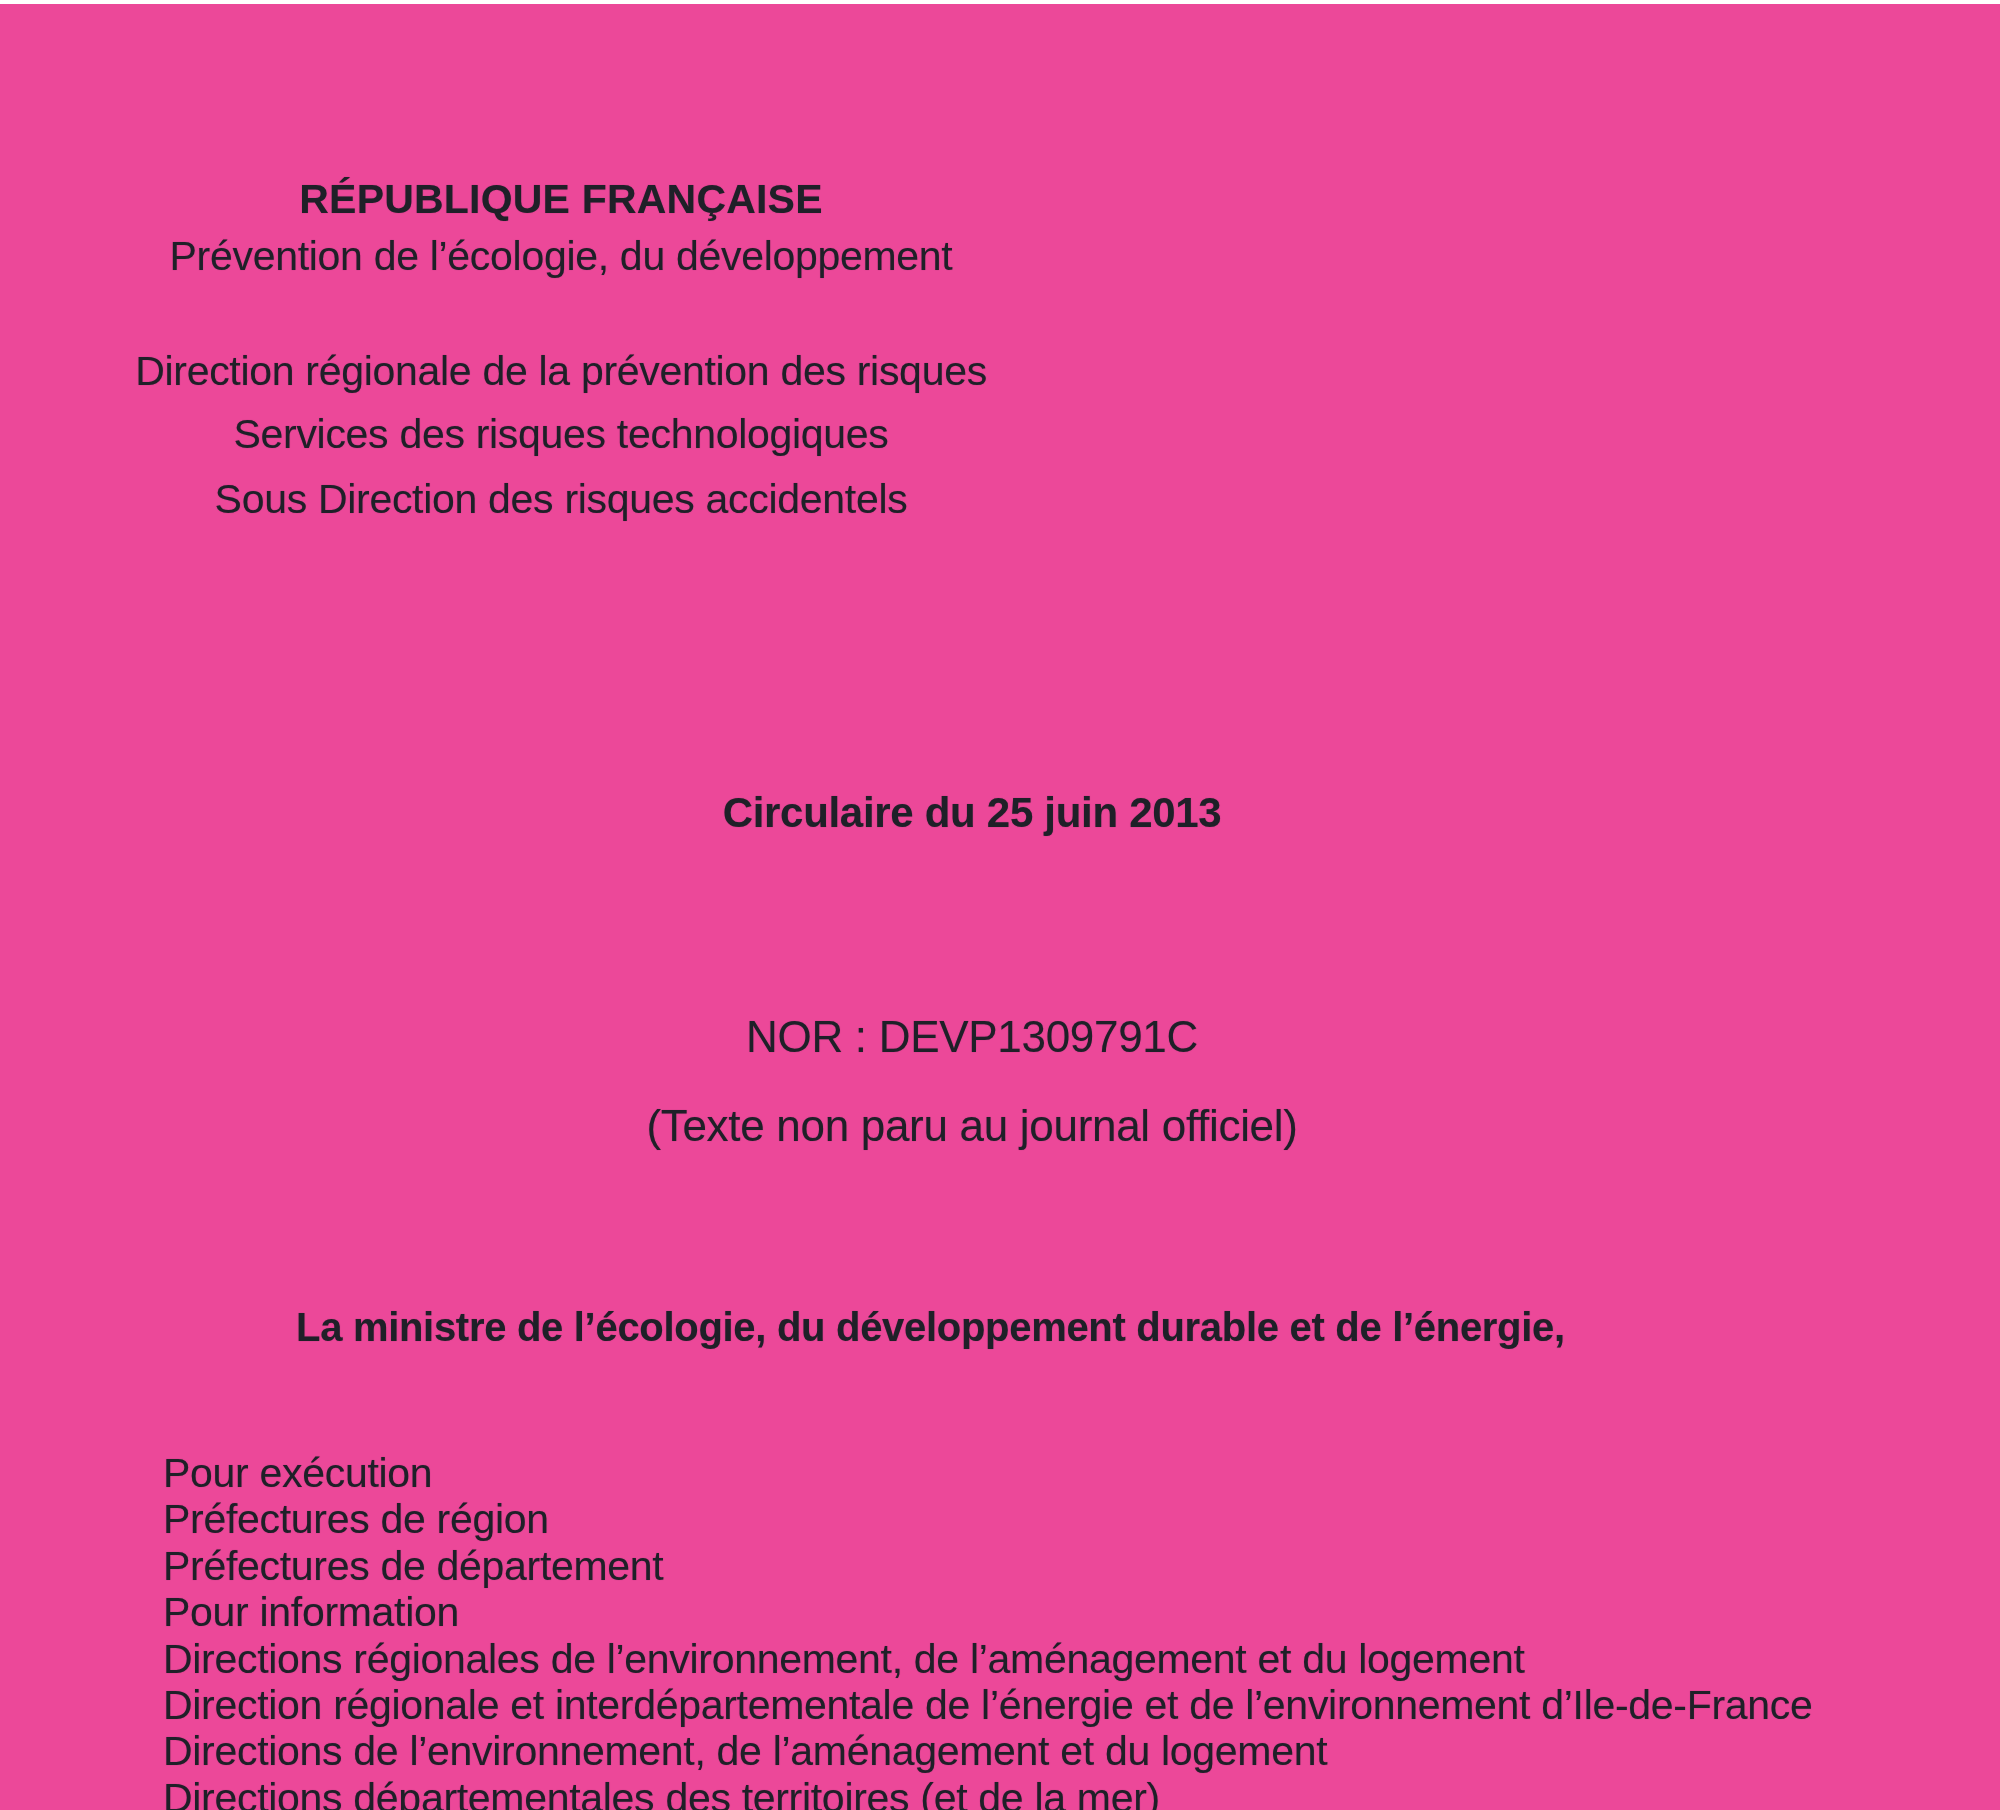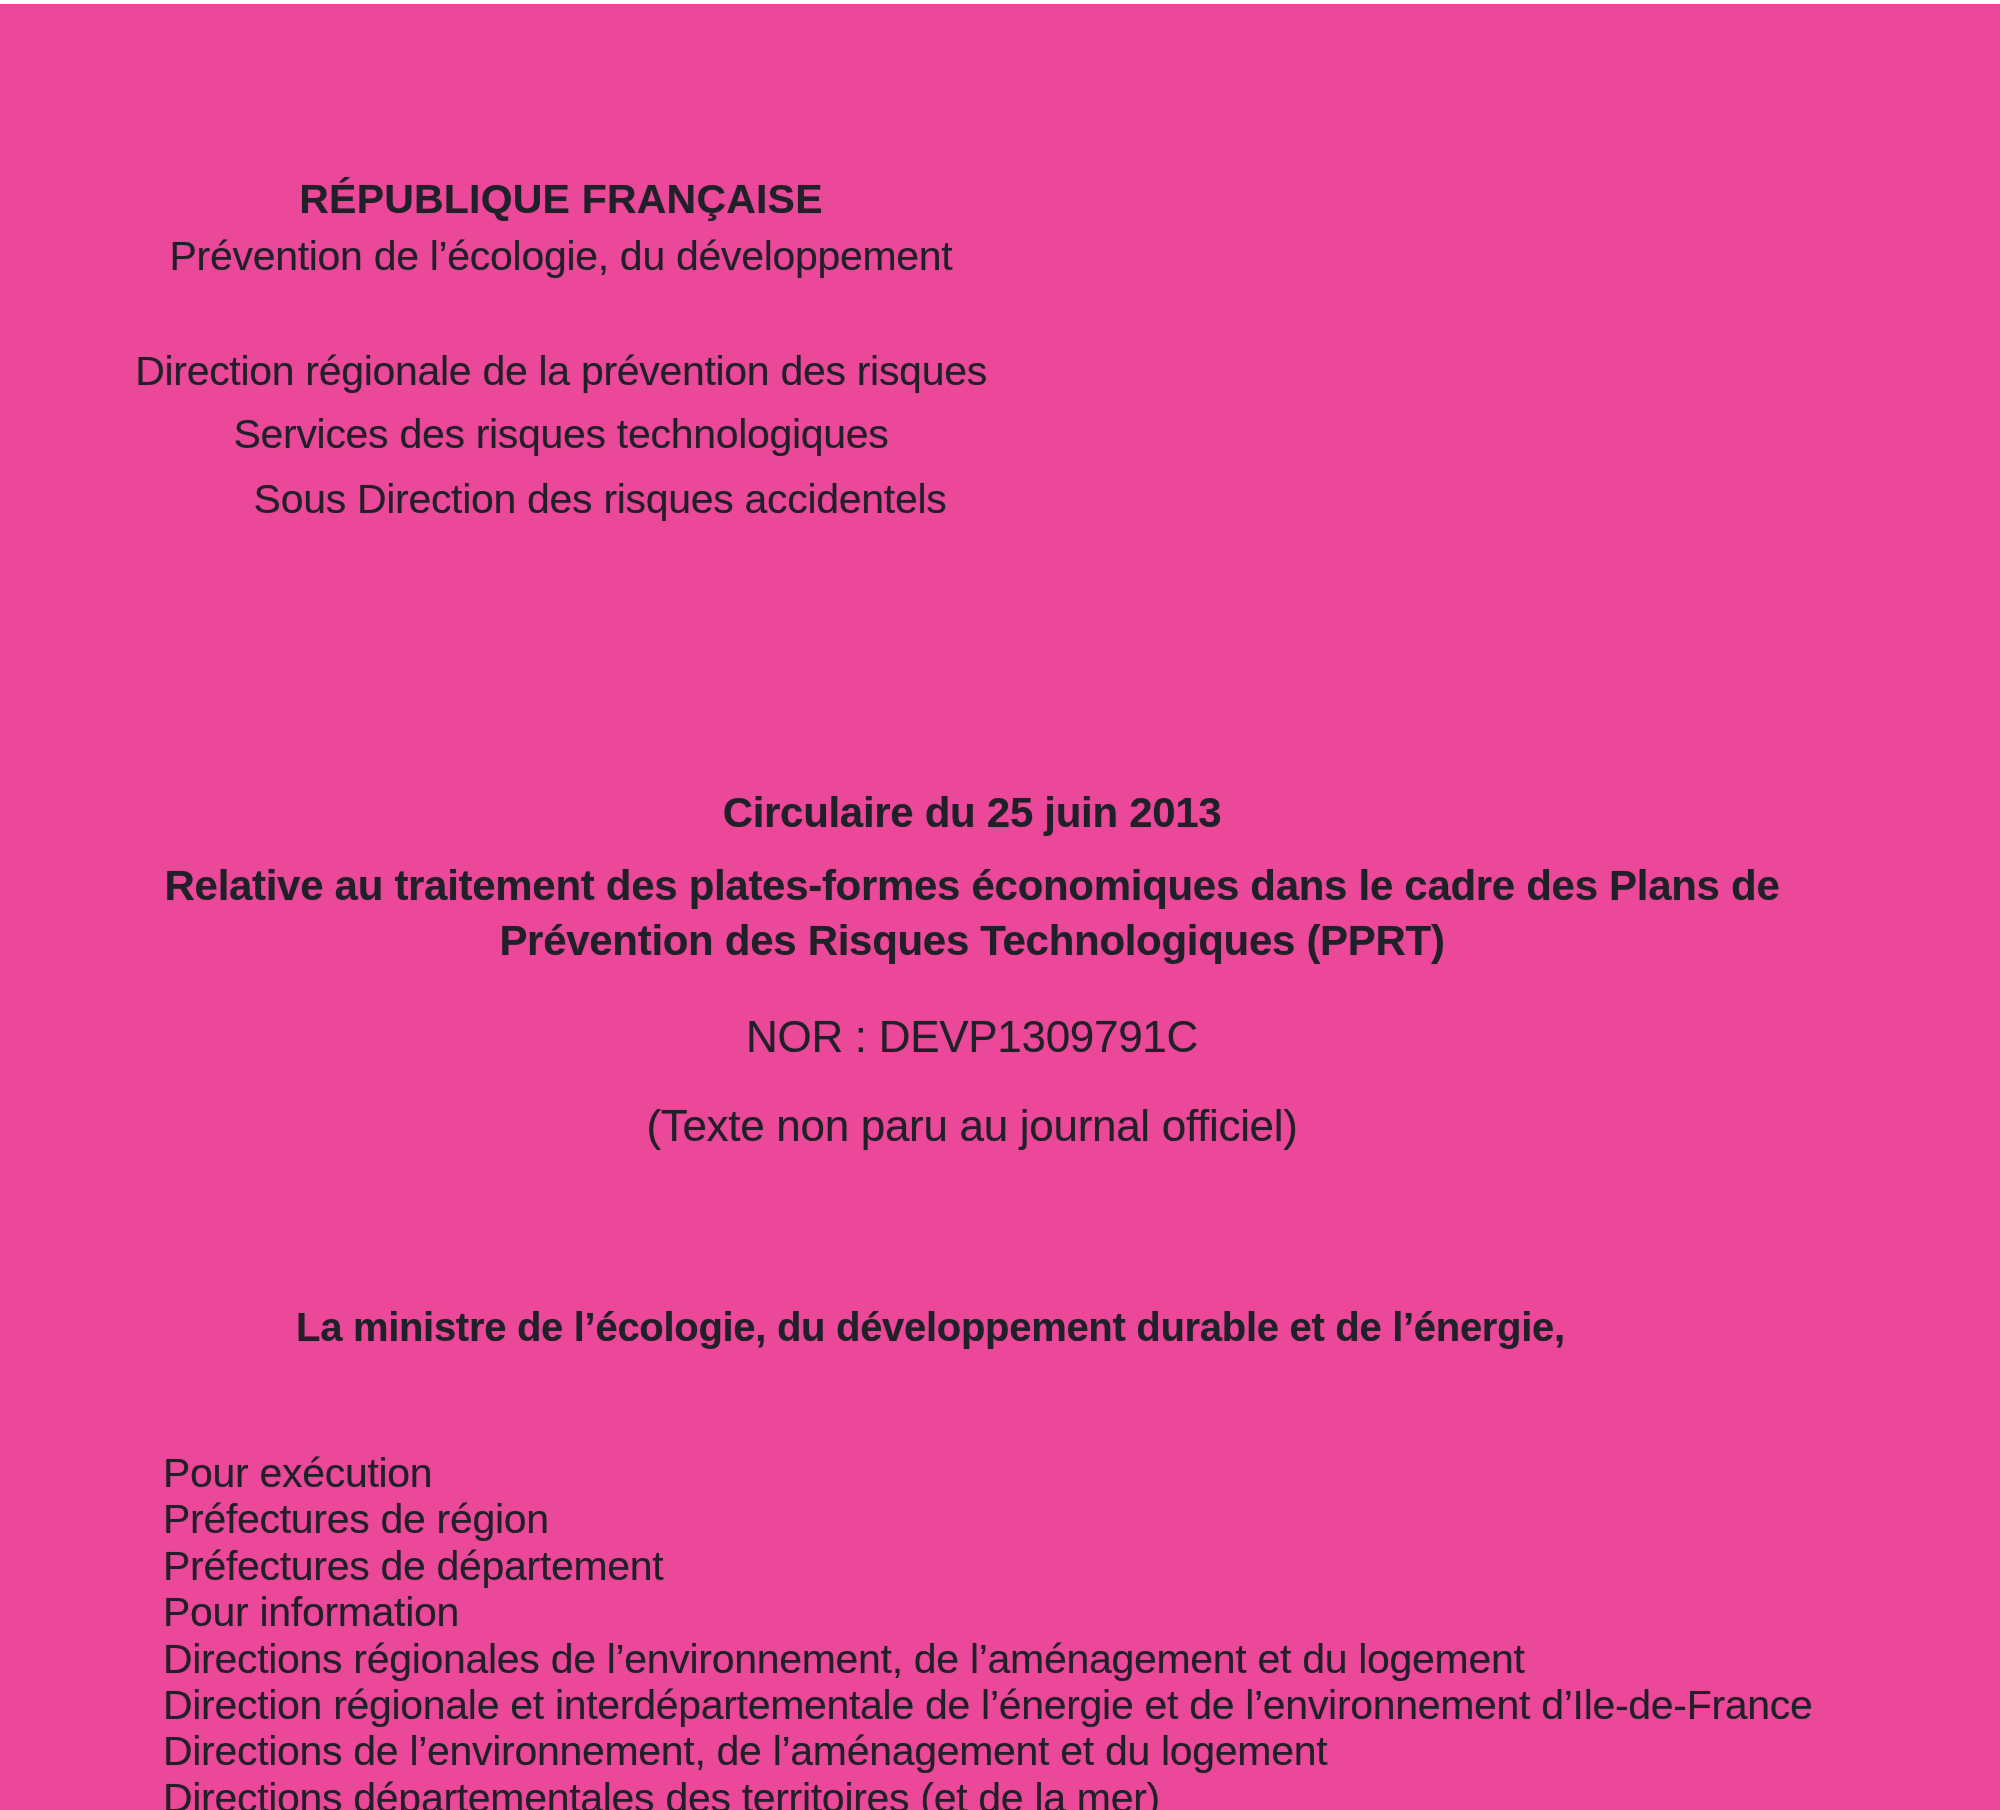--- a/index.html
+++ b/index.html
@@ -30,21 +30,21 @@
     transform: translateX(-50%);
     text-align: center;
     white-space: nowrap;
     font-size: 41px;
     line-height: 47px;
   }
   .republic      { top: 172px; font-weight: bold; letter-spacing: 0.2px; }
   .ministry      { top: 229px; }
   .direction     { top: 344px; }
   .service       { top: 407px; }
-  .sous-direction{ top: 472px; margin-left: 39px; }
+  .sous-direction{ top: 472px; }
 
   
   .mid-center {
     position: absolute;
     left: 972px;
     transform: translateX(-50%);
     text-align: center;
     white-space: nowrap;
     font-size: 44px;
     line-height: 48px;
@@ -87,24 +87,20 @@
   </div>
 
   <div class="hdr-center direction">Direction régionale de la prévention des risques</div>
 
   <div class="hdr-center service">Services des risques technologiques</div>
 
   <div class="hdr-center sous-direction">Sous Direction des risques accidentels</div>
 
   <div class="mid-center circ-title">Circulaire du 25 juin 2013</div>
 
-  <div class="mid-center circ-subject">
-    <span class="line">Relative au traitement des plates-formes économiques dans le cadre des Plans de</span>
-    <span class="line">Prévention des Risques Technologiques (PPRT)</span>
-  </div>
 
   <div class="mid-center nor">NOR : DEVP1309791C</div>
 
   <div class="mid-center pub-note">(Texte non paru au journal officiel)</div>
 
   <div class="salutation">La ministre de l’écologie, du développement durable et de l’énergie,</div>
 
   <div class="distribution">
     <span class="line">Pour exécution</span>
     <span class="line">Préfectures de région</span>

